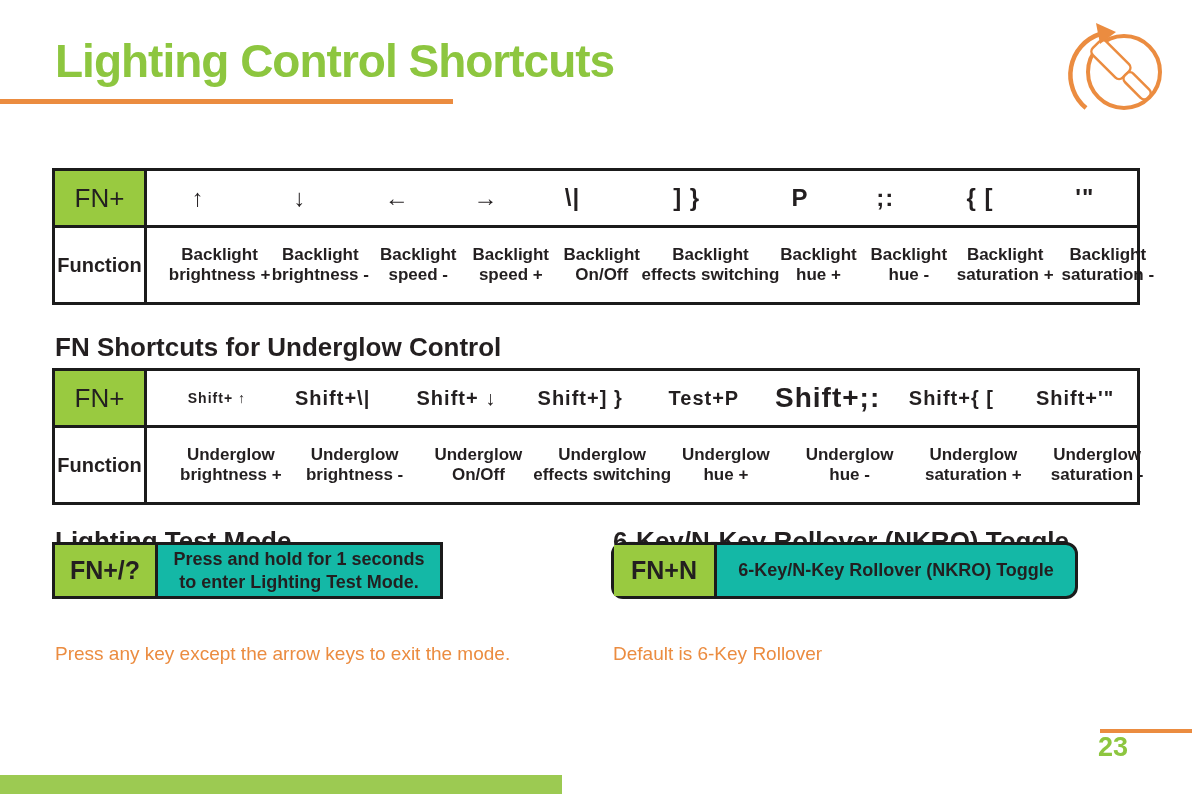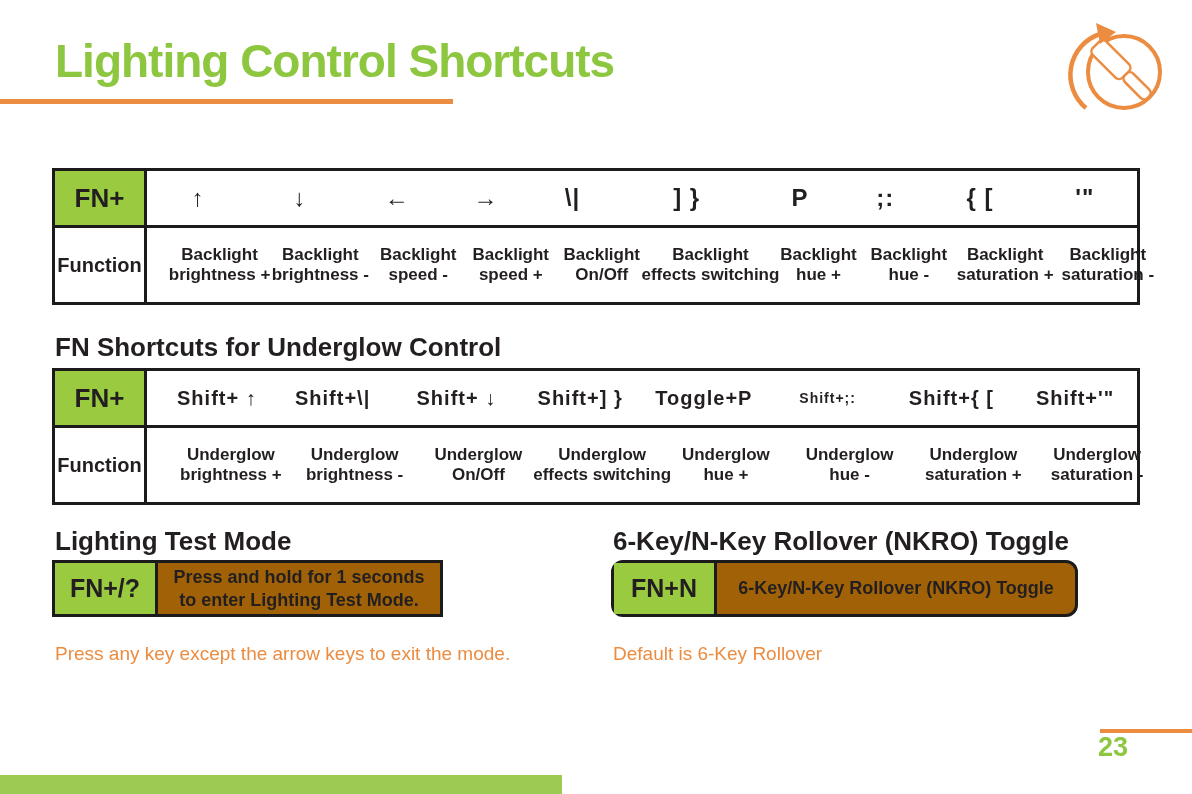--- a/index.html
+++ b/index.html
@@ -25,28 +25,28 @@
   .kbtable{
     position:absolute;left:52px;width:1088px;box-sizing:border-box;
     border:3px solid var(--border);background:#fff;
   }
   .t-row{display:grid;}
   .t1-cols{grid-template-columns:92px 1.03fr 1.02fr 0.94fr 0.85fr 0.89fr 1.41fr 0.87fr 0.85fr 1.06fr 1.05fr;}
   .t2-cols{grid-template-columns:92px repeat(8,1fr);}
   .row-keys{height:54px;}
   .row-func{height:74px;border-top:3px solid var(--border);gap:36px;}
   .cell{display:flex;align-items:center;justify-content:center;text-align:center;min-width:0;}
-  .fn-cell{background:var(--cell_green);border-right:3px solid var(--border);font-size:26px;font-weight:bold;}
+  .fn-cell{background:var(--cell_green);border-right:3px solid var(--border);font-size:26px;font-weight:normal;}
   .func-head{border-right:3px solid var(--border);font-size:20px;font-weight:bold;}
   .key-sym{font-size:24px;font-weight:bold;letter-spacing:1px;white-space:nowrap;}
   .func-text{font-size:17px;font-weight:bold;line-height:1.2;flex-direction:column;}
   .func-text span{display:block;white-space:nowrap;margin-left:8px;}
   .mini-box{
-    position:absolute;top:560px;height:57px;box-sizing:border-box;
-    border:3px solid var(--border);display:flex;background:#a16207;
+    position:absolute;top:542px;height:57px;box-sizing:border-box;
+    border:3px solid var(--border);display:flex;background:#14b8a6;
   }
   .mini-key{
     width:103px;flex:0 0 103px;background:var(--cell_green);border-right:3px solid var(--border);
     display:flex;align-items:center;justify-content:center;font-size:25px;font-weight:bold;box-sizing:border-box;
   }
   .mini-desc{
     flex:1;display:flex;flex-direction:column;align-items:center;justify-content:center;
     font-size:18px;font-weight:bold;line-height:1.25;text-align:center;
   }
   .mini-desc span{display:block;white-space:nowrap;}
@@ -133,26 +133,26 @@
           <span>saturation -</span>
         </div>
     </div>
   </div>
 
   <div class="section-heading" style="left:55px;top:324px;margin-top:8px;">FN Shortcuts for Underglow Control</div>
 
   <div class="kbtable" style="top:368px;">
     <div class="t-row t2-cols row-keys">
       <div class="cell fn-cell">FN+</div>
-      <div class="cell key-sym" style="font-size:20px;margin-left:16px;">Shift+ ↑</div>
+      <div class="cell key-sym" style="font-size:14px;margin-left:16px;">Shift+ ↑</div>
       <div class="cell key-sym" style="font-size:20px;">Shift+\|</div>
       <div class="cell key-sym" style="font-size:20px;">Shift+ ↓</div>
       <div class="cell key-sym" style="font-size:20px;">Shift+] }</div>
-      <div class="cell key-sym" style="font-size:20px;">Toggle+P</div>
-      <div class="cell key-sym" style="font-size:14px;">Shift+;:</div>
+      <div class="cell key-sym" style="font-size:20px;">Test+P</div>
+      <div class="cell key-sym" style="font-size:28px;">Shift+;:</div>
       <div class="cell key-sym" style="font-size:20px;">Shift+{ [</div>
       <div class="cell key-sym" style="font-size:20px;">Shift+'"</div>
     </div>
     <div class="t-row t2-cols row-func">
       <div class="cell func-head">Function</div>
       <div class="cell func-text">
           <span>Underglow</span>
           <span>brightness +</span>
         </div>
       <div class="cell func-text">

